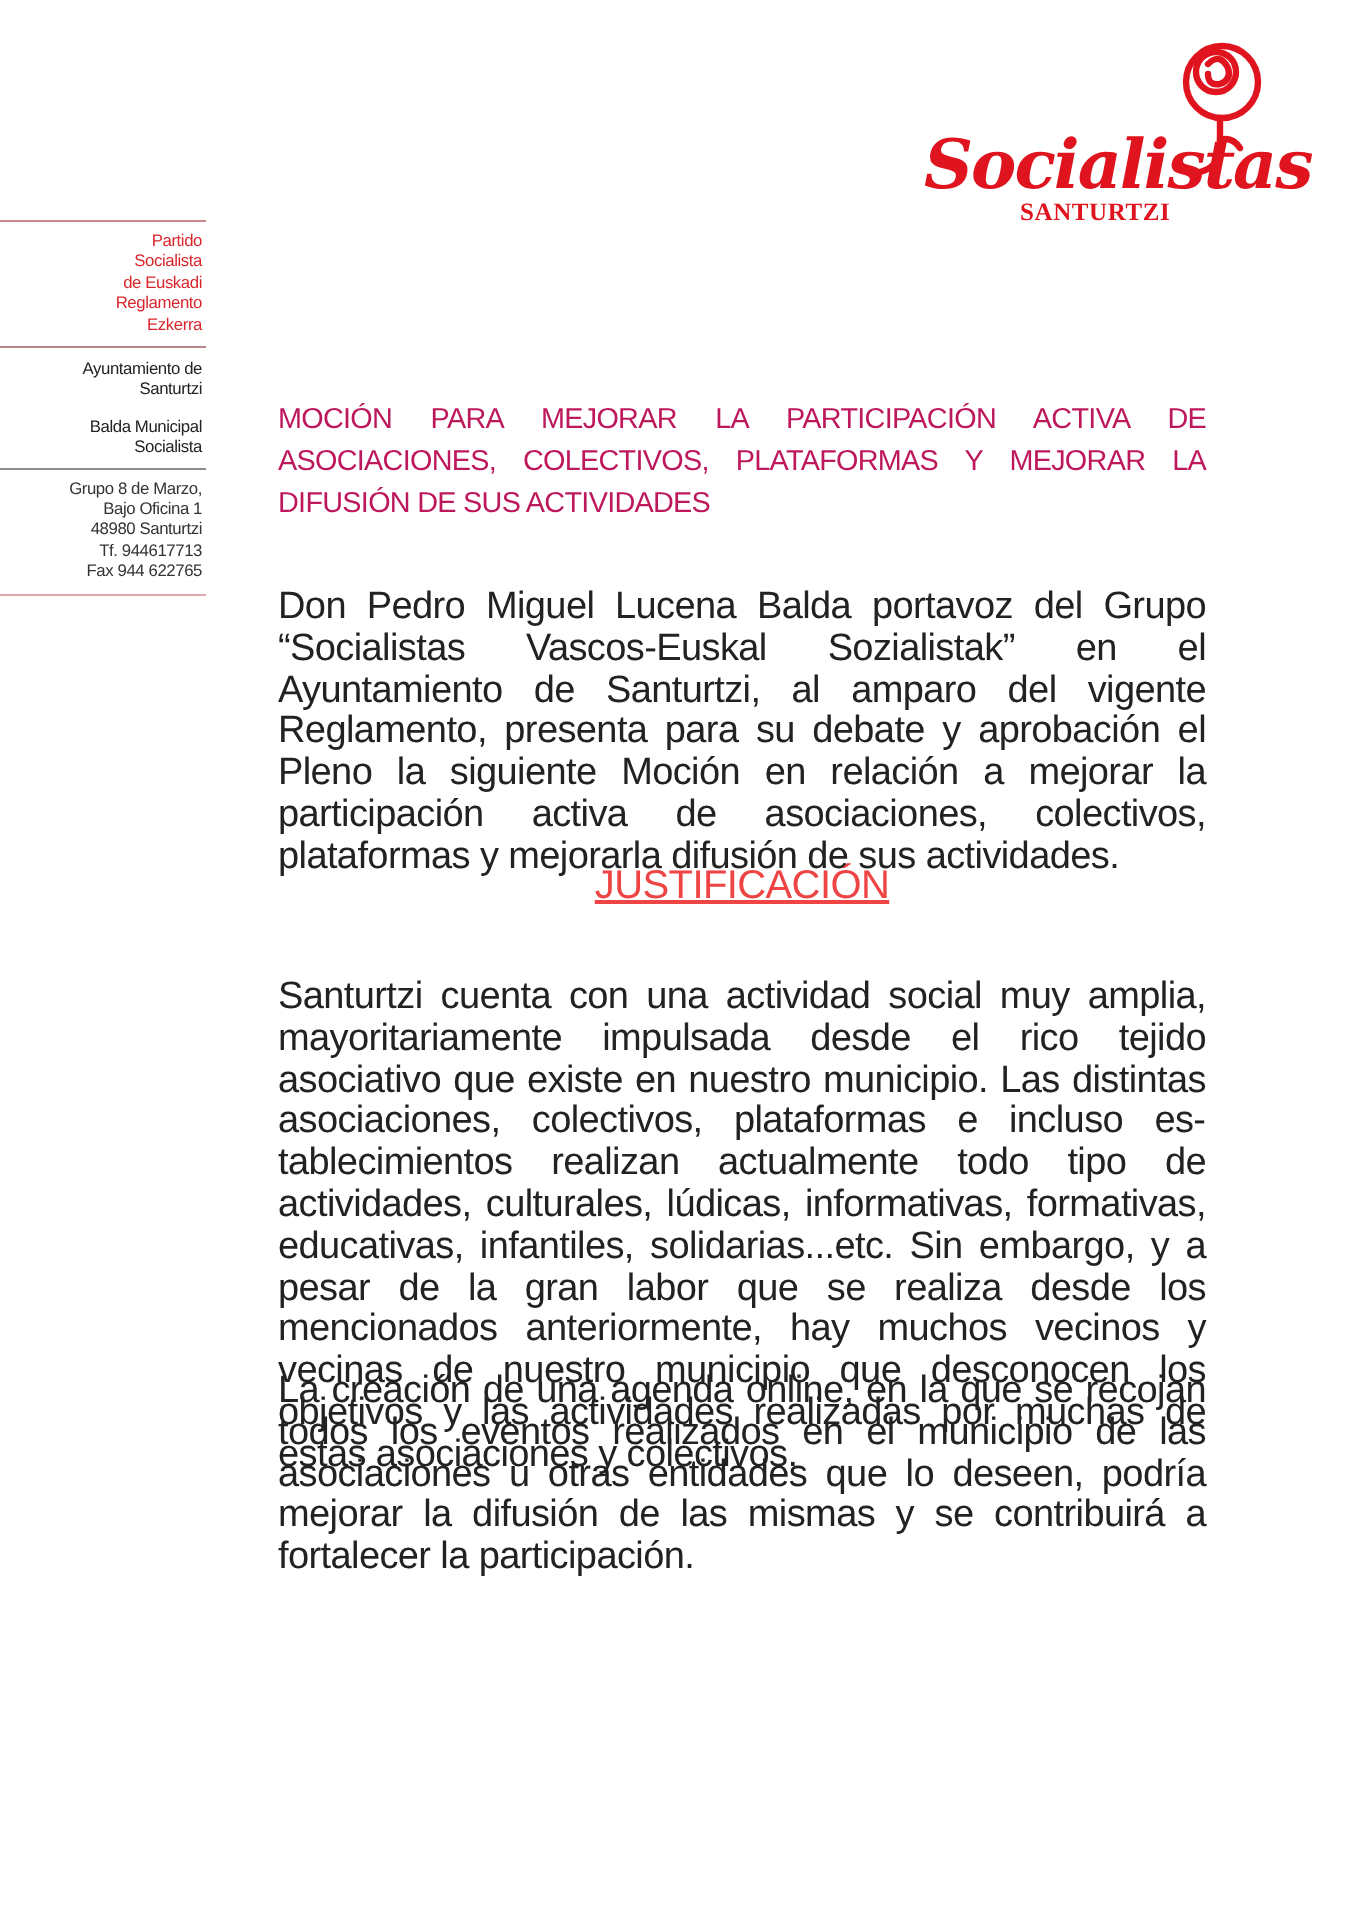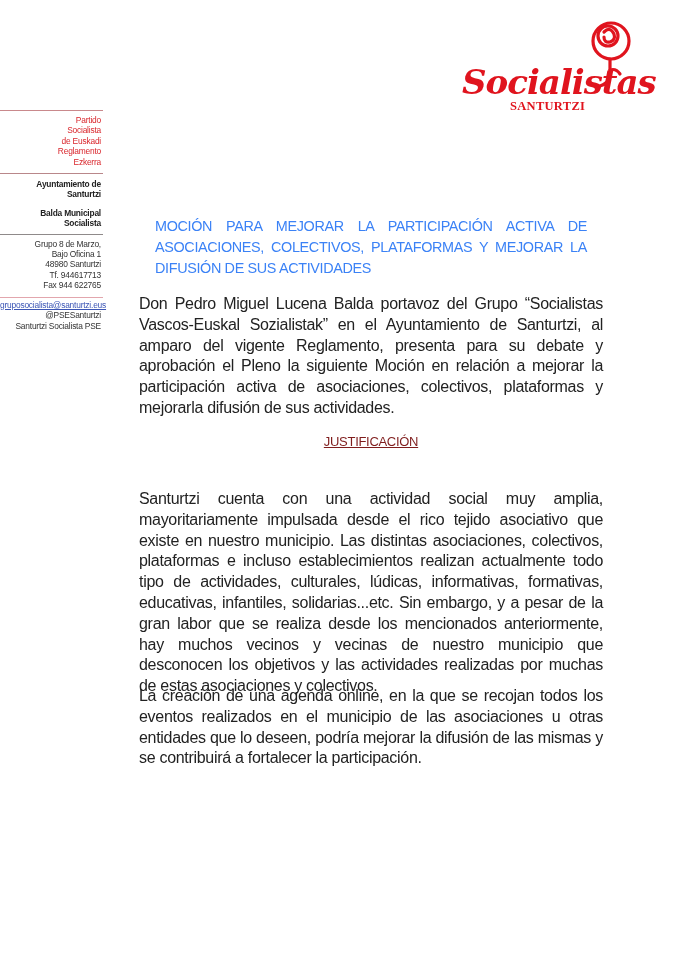--- a/index.html
+++ b/index.html
@@ -9,33 +9,33 @@
     .logo { position: absolute; left: 458px; top: 14px; width: 200px; height: 100px; }
     .logo svg { width: 200px; height: 100px; display: block; }
 
     
     .sidebar { position: absolute; left: 0; top: 110px; width: 103px; }
     .sb-line { height: 0; border-top: 1.5px solid #c9898c; width: 103px; }
     .sb-line.gray { border-top-color: #8f8a8a; }
     .sb-line.pink { border-top-color: #e2a6ad; }
     .sb-block { text-align: right; font-size: 8.4px; line-height: 10.4px; padding-right: 2px; letter-spacing: -0.2px; }
     .sb-red { color: #d9262c; padding-top: 4px; padding-bottom: 6px; }
-    .sb-bold { color: #222; font-weight: bold; padding-top: 5px; }
+    .sb-bold { color: #222; font-weight: normal; padding-top: 5px; }
     .sb-bold .gap { height: 8px; }
     .sb-contact { color: #333; padding-top: 4px; padding-bottom: 6px; padding-left: 29px; }
     .sb-web { color: #333; padding-top: 2px; }
     .sb-web .email { color: #3b55b5; text-decoration: underline; }
 
     
     .main { position: absolute; left: 139px; top: 200px; width: 464px; font-family: "Liberation Sans", sans-serif; }
-    .title { font-size: 14.4px; line-height: 21px; color: #3b82f6; text-align: justify; letter-spacing: -0.35px; margin: 16px; font-weight: normal; }
-    .para { font-size: 16px; line-height: 20.8px; color: #222; text-align: justify; letter-spacing: -0.3px; margin: 0; hyphens: manual; }
+    .title { font-size: 14.4px; line-height: 21px; color: #be185d; text-align: justify; letter-spacing: -0.35px; margin: 0; font-weight: normal; }
+    .para { font-size: 19px; line-height: 20.8px; color: #222; text-align: justify; letter-spacing: -0.3px; margin: 0; hyphens: manual; }
     .p1 { position: absolute; left: 139px; top: 294px; width: 464px; }
     .section { position: absolute; left: 139px; top: 432px; width: 464px; text-align: center; }
-    .section span { font-size: 13px; color: #7f1d1d; text-decoration: underline; letter-spacing: -0.3px; margin-top: 20px; }
+    .section span { font-size: 20px; color: #ef4444; text-decoration: underline; letter-spacing: -0.3px; margin-top: 20px; }
     .p2 { position: absolute; left: 139px; top: 489px; width: 464px; }
     .p3 { position: absolute; left: 139px; top: 686px; width: 464px; }
   </style>
 </head>
 <body>
 
 <div class="logo">
   <svg viewBox="0 0 200 100">
 
     <g fill="none" stroke="#e0141e" stroke-width="3.2" stroke-linecap="round">
@@ -71,25 +71,20 @@
   <div style="height:5px"></div>
   <div class="sb-line gray"></div>
   <div class="sb-block sb-contact">
     <div>Grupo 8 de Marzo,</div>
     <div>Bajo Oficina 1</div>
     <div>48980 Santurtzi</div>
     <div>Tf. 944617713</div>
     <div>Fax 944 622765</div>
   </div>
   <div class="sb-line pink"></div>
-  <div class="sb-block sb-web">
-    <div class="email">gruposocialista@santurtzi.eus</div>
-    <div>@PSESanturtzi</div>
-    <div>Santurtzi Socialista PSE</div>
-  </div>
 </div>
 
 <div class="main">
   <h1 class="title">MOCIÓN PARA MEJORAR LA PARTICIPACIÓN ACTIVA DE ASOCIACIONES, COLECTIVOS, PLATAFORMAS Y MEJORAR LA DIFUSIÓN DE SUS ACTIVI­DADES</h1>
 </div>
 
 <p class="para p1">Don Pedro Miguel Lucena Balda portavoz del Grupo “Socialistas Vas­cos-Euskal Sozialistak” en el Ayuntamiento de Santurtzi, al amparo del vigente Reglamento, presenta para su debate y aprobación el Pleno la siguiente Moción en relación a mejorar la participación activa de aso­ciaciones, colectivos, plataformas y mejorarla difusión de sus activida­des.</p>
 
 <div class="section">
   <span>JUSTIFICACIÓN</span>

